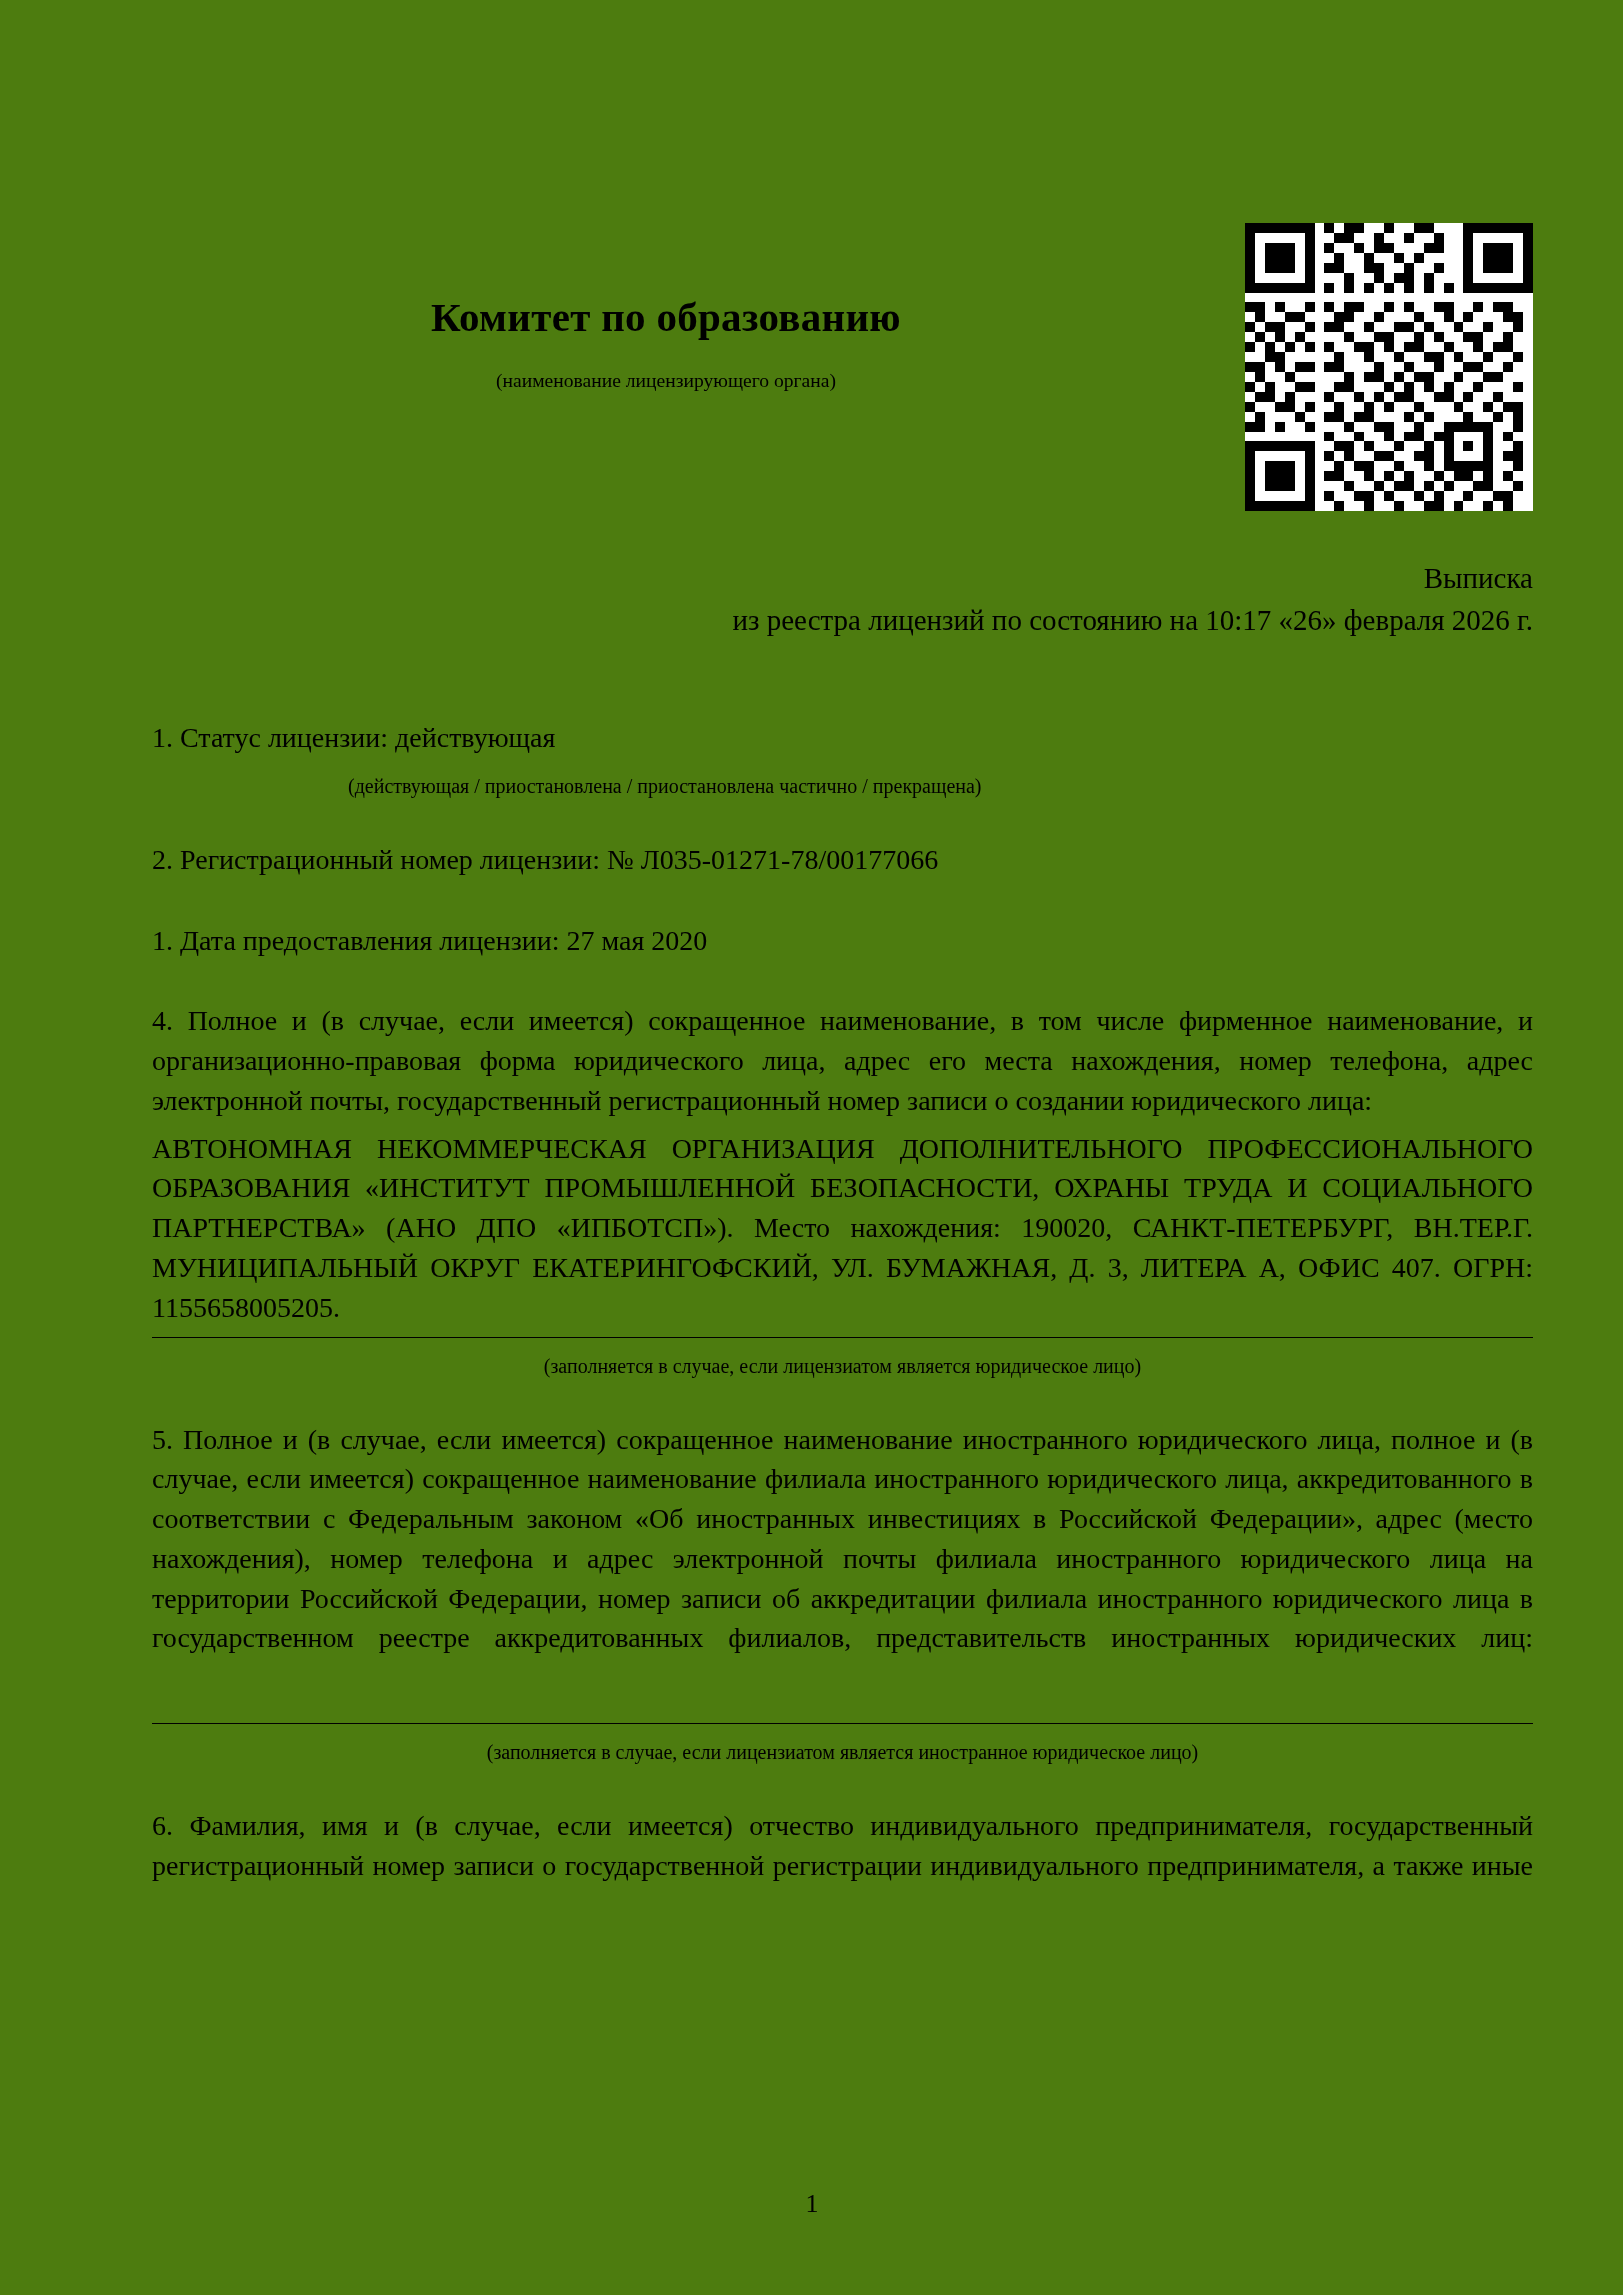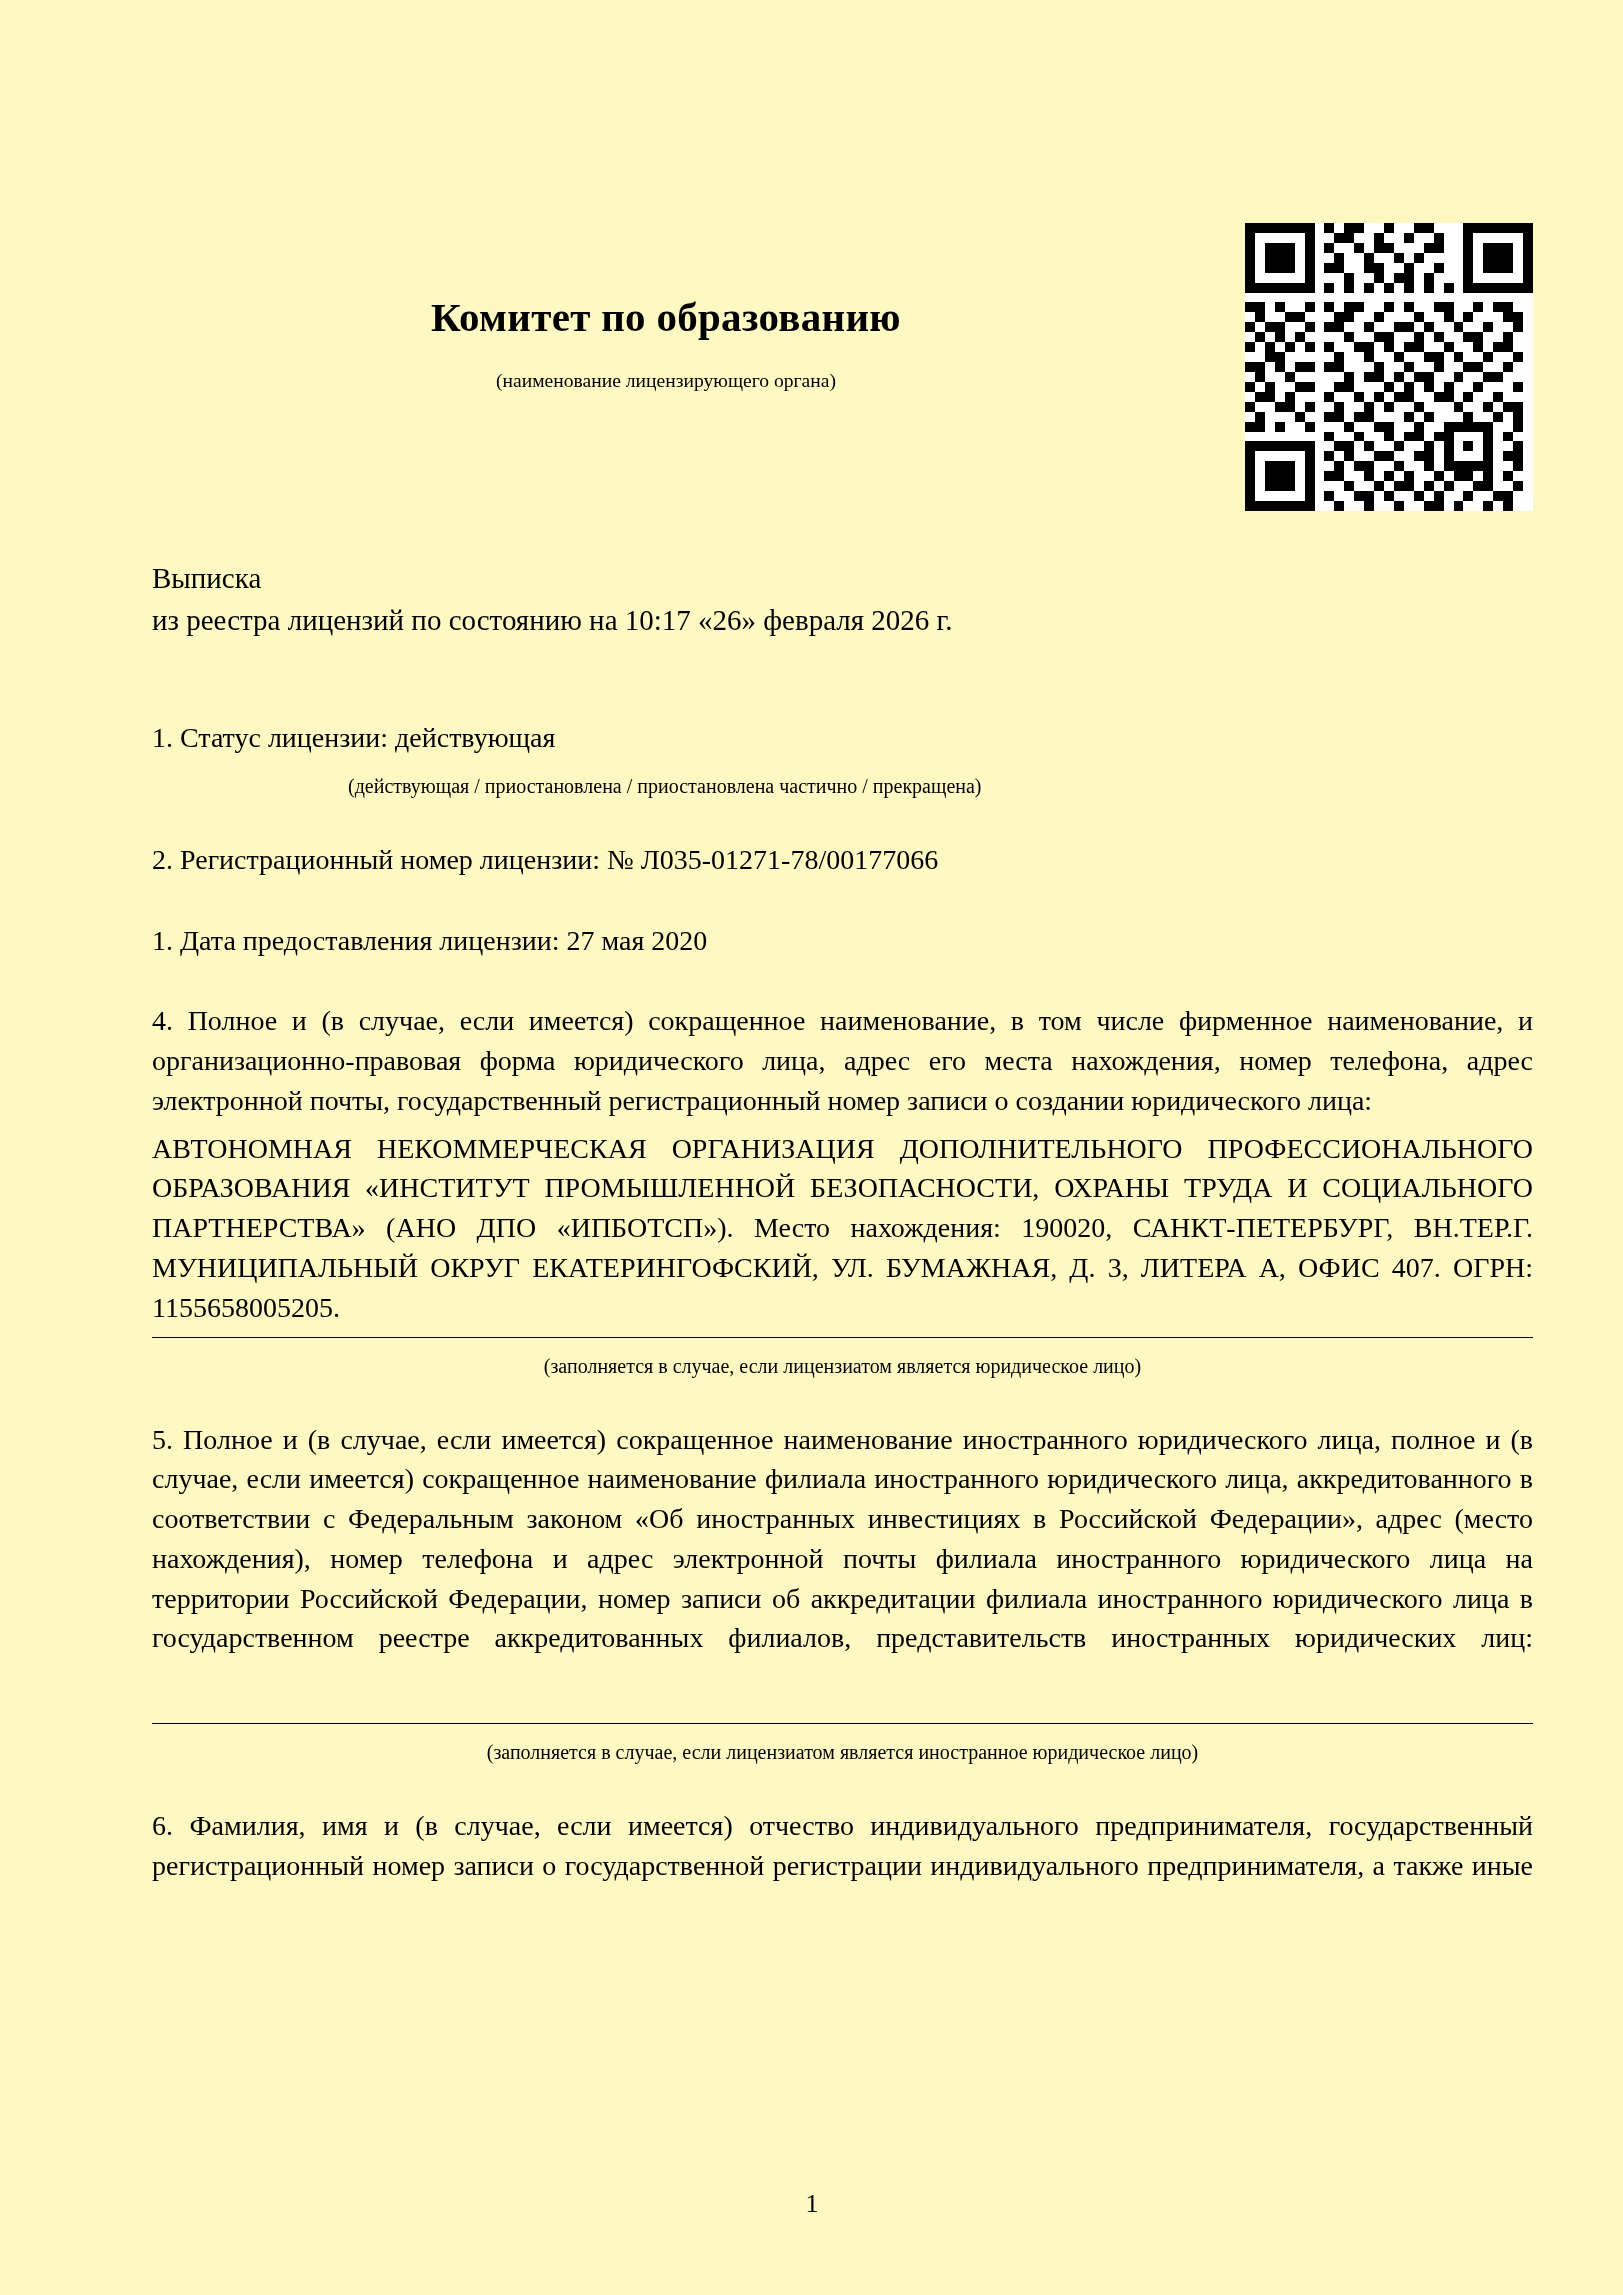--- a/index.html
+++ b/index.html
@@ -4,21 +4,21 @@
 <style>
   html, body {
     margin: 0;
     padding: 0;
     background: #ffffff;
   }
   .page {
     position: relative;
     width: 1624px;
     height: 2295px;
-    background: #fef9c3;
+    background: #4d7c0f;
     box-sizing: border-box;
     padding: 0;
     font-family: "Liberation Serif", serif;
     color: #000000;
     overflow: hidden;
   }
   .content {
     position: absolute;
     left: 152px;
     top: 0;
@@ -55,21 +55,21 @@
     right: 0;
     top: 223px;
     width: 288px;
     height: 288px;
   }
   .qr-wrap svg { display: block; }
 
   
   .doc-title {
     margin-top: 190px;
-    text-align: left;
+    text-align: right;
     font-size: 29px;
     line-height: 1.45;
   }
   .doc-title .line2 { white-space: nowrap; }
 
   
   .item {
     margin-top: 41px;
     font-size: 28px;
     line-height: 1.42;

